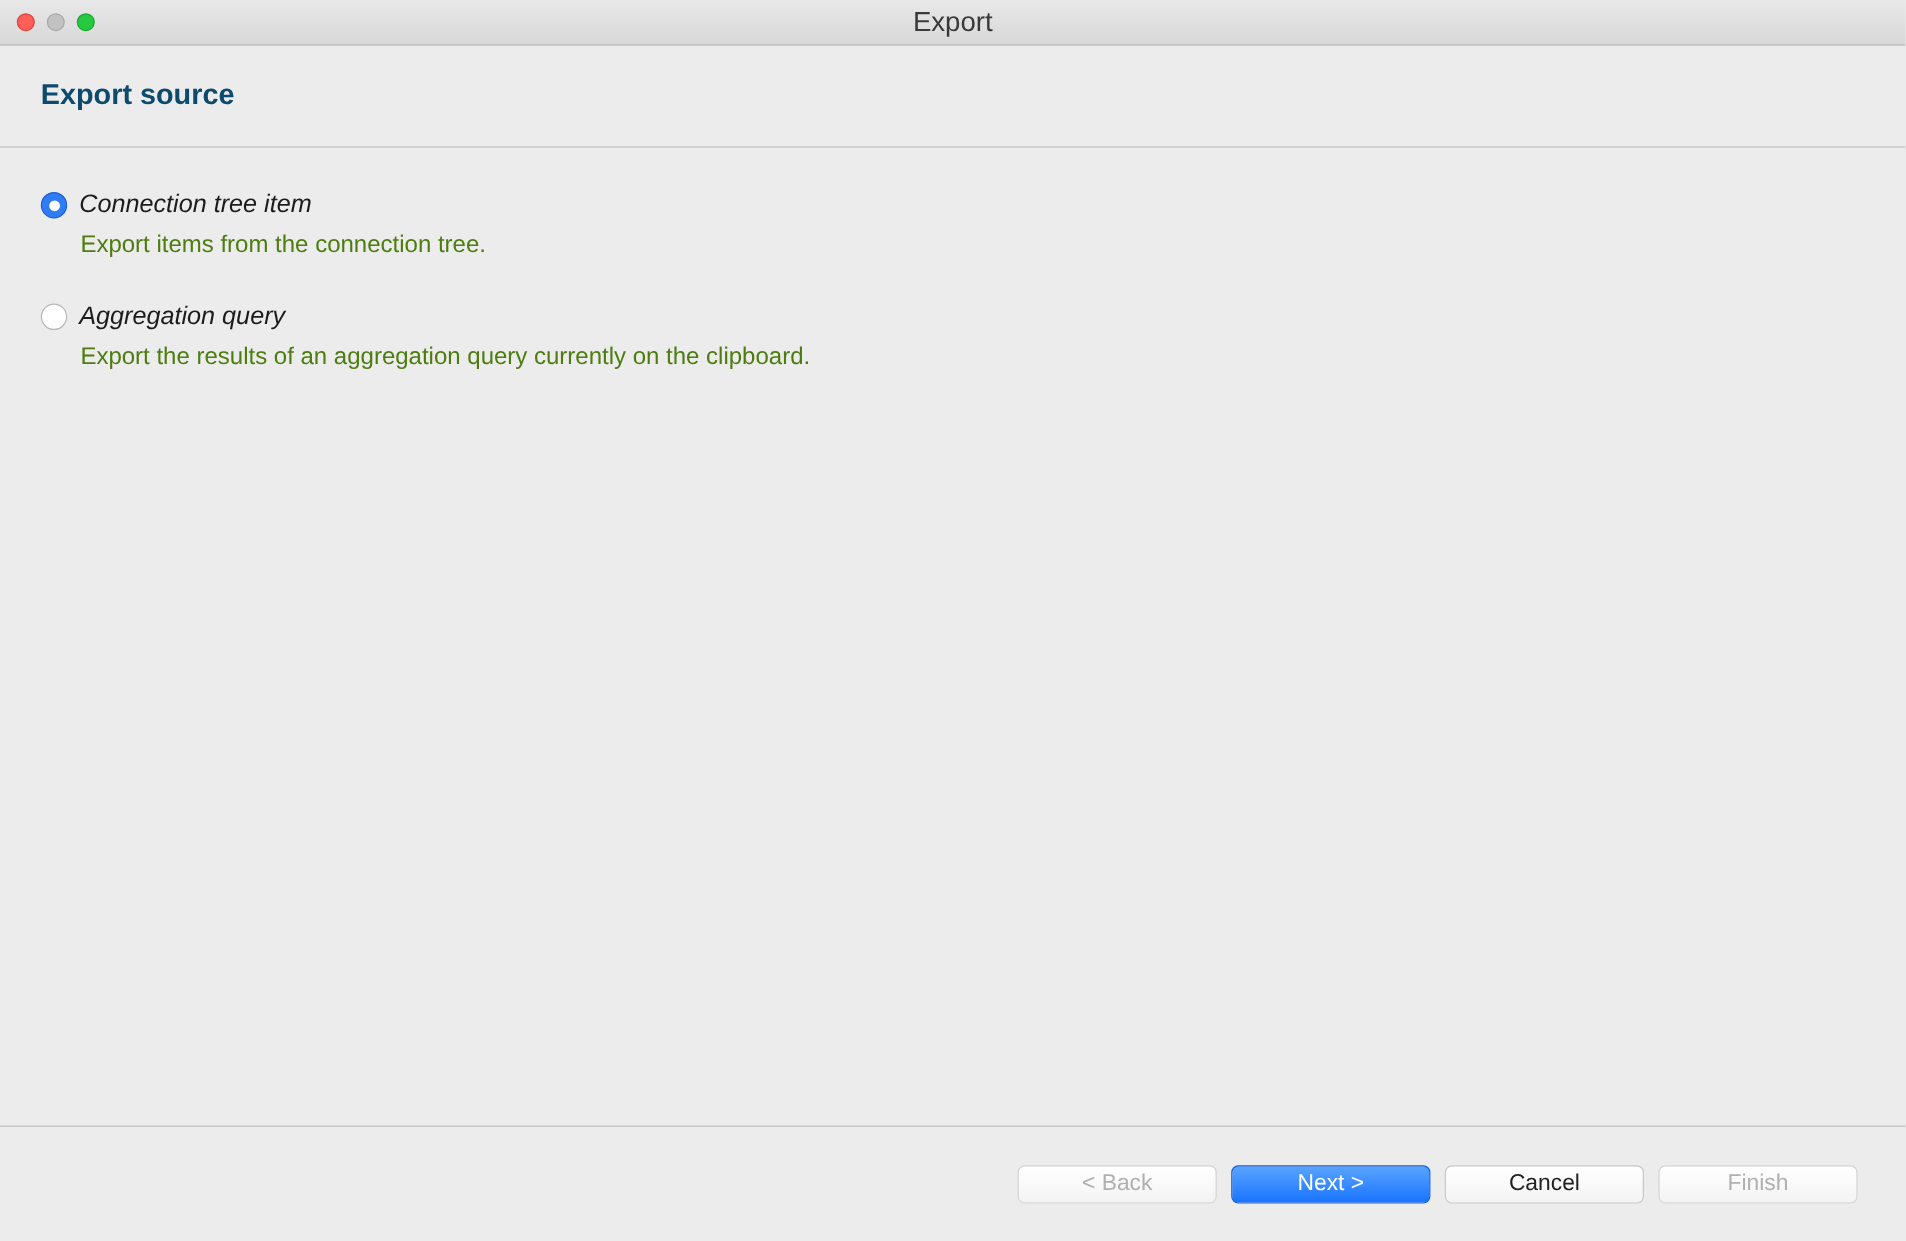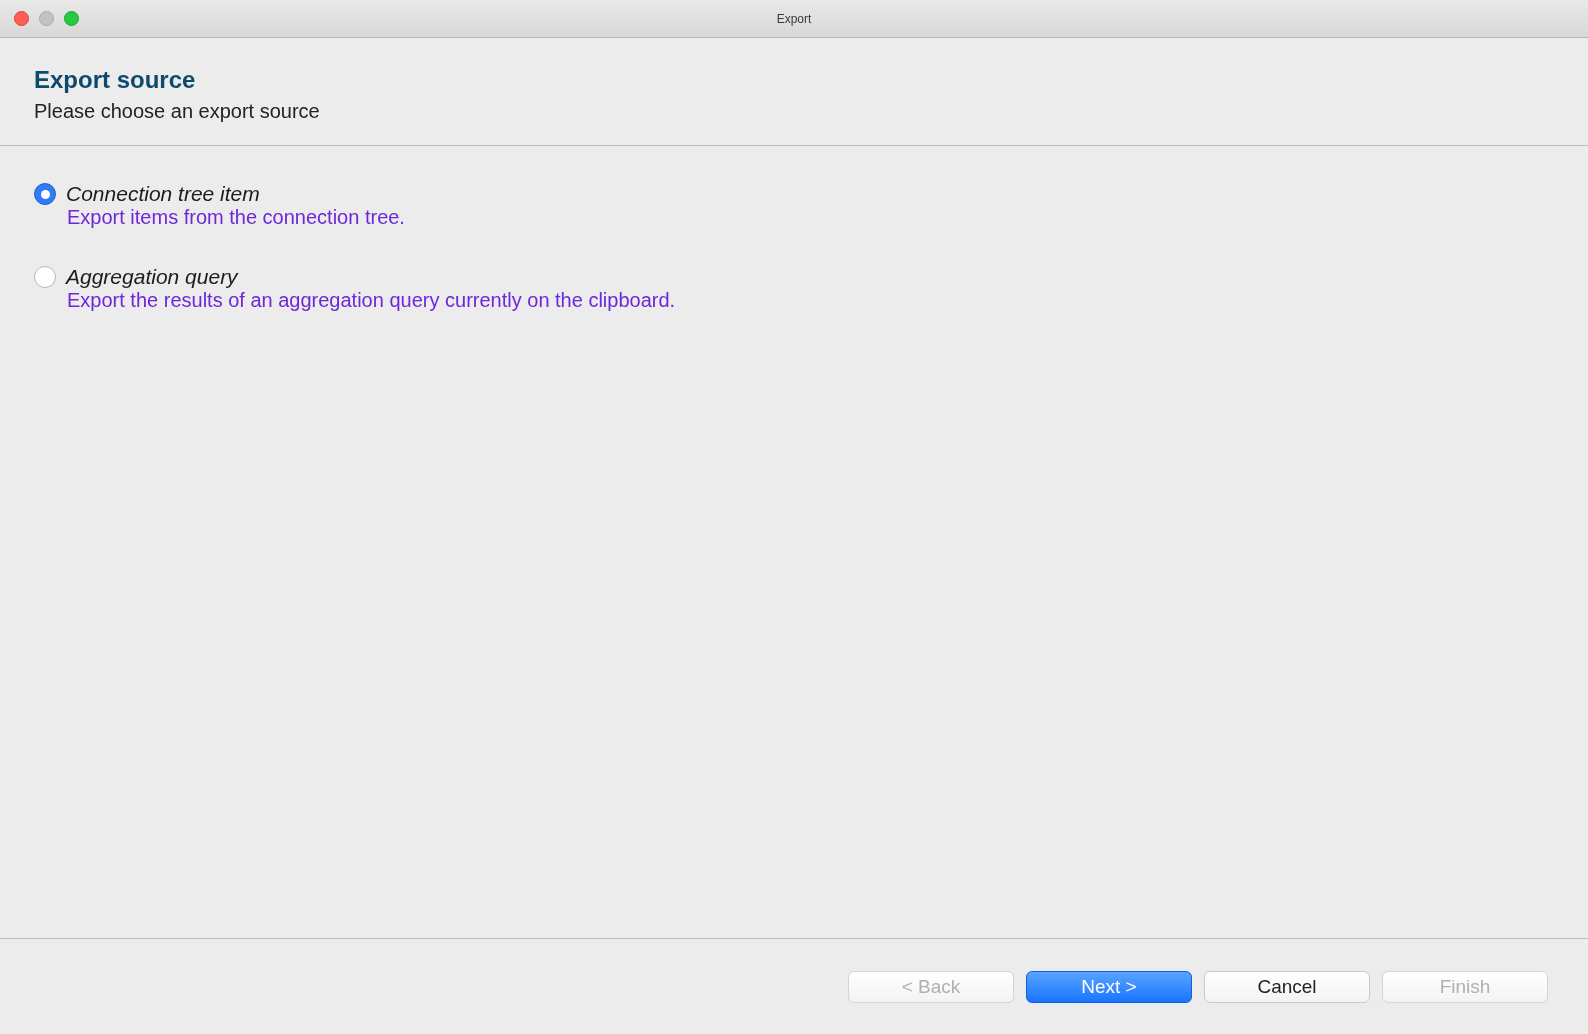--- a/index.html
+++ b/index.html
@@ -34,21 +34,21 @@
       height: 15px;
       border-radius: 50%;
     }
     .wc-close { background: #ff5f57; border: 1px solid #e1413a; }
     .wc-min   { background: #c2c2c2; border: 1px solid #a9a9a9; }
     .wc-max   { background: #28c840; border: 1px solid #17a82e; }
     .titlebar-title {
       position: absolute;
       left: 0; right: 0;
       text-align: center;
-      font-size: 12px;
+      font-size: 23px;
       color: #3a3a3a;
       font-weight: 400;
     }
     .header-panel {
       padding: 28px 34px 22px;
       border-bottom: 1px solid #bdbdbd;
     }
     .header-title {
       font-size: 24px;
       font-weight: 700;
@@ -94,21 +94,22 @@
       border-radius: 50%;
       background: #fff;
     }
     .option-label {
       font-size: 21px;
       color: #1c1c1c;
       font-style: italic;
     }
     .option-desc {
       font-size: 20px;
-      color: #6d28d9;
+      color: #4d7c0f;
+      margin-top: 10px;
       margin-left: 33px;
     }
     .footer {
       height: 96px;
       border-top: 1px solid #bdbdbd;
       display: flex;
       align-items: center;
       justify-content: flex-end;
       padding-right: 40px;
       gap: 12px;
@@ -147,21 +148,20 @@
   <div class="window-controls">
     <div class="wc wc-close"></div>
     <div class="wc wc-min"></div>
     <div class="wc wc-max"></div>
   </div>
   <div class="titlebar-title">Export</div>
 </div>
 
 <div class="header-panel">
   <div class="header-title">Export source</div>
-  <div class="header-subtitle">Please choose an export source</div>
 </div>
 
 <div class="main-content">
 
   <div class="option">
     <div class="option-header">
       <span class="radio selected"></span>
       <span class="option-label">Connection tree item</span>
     </div>
     <div class="option-desc">Export items from the connection tree.</div>

